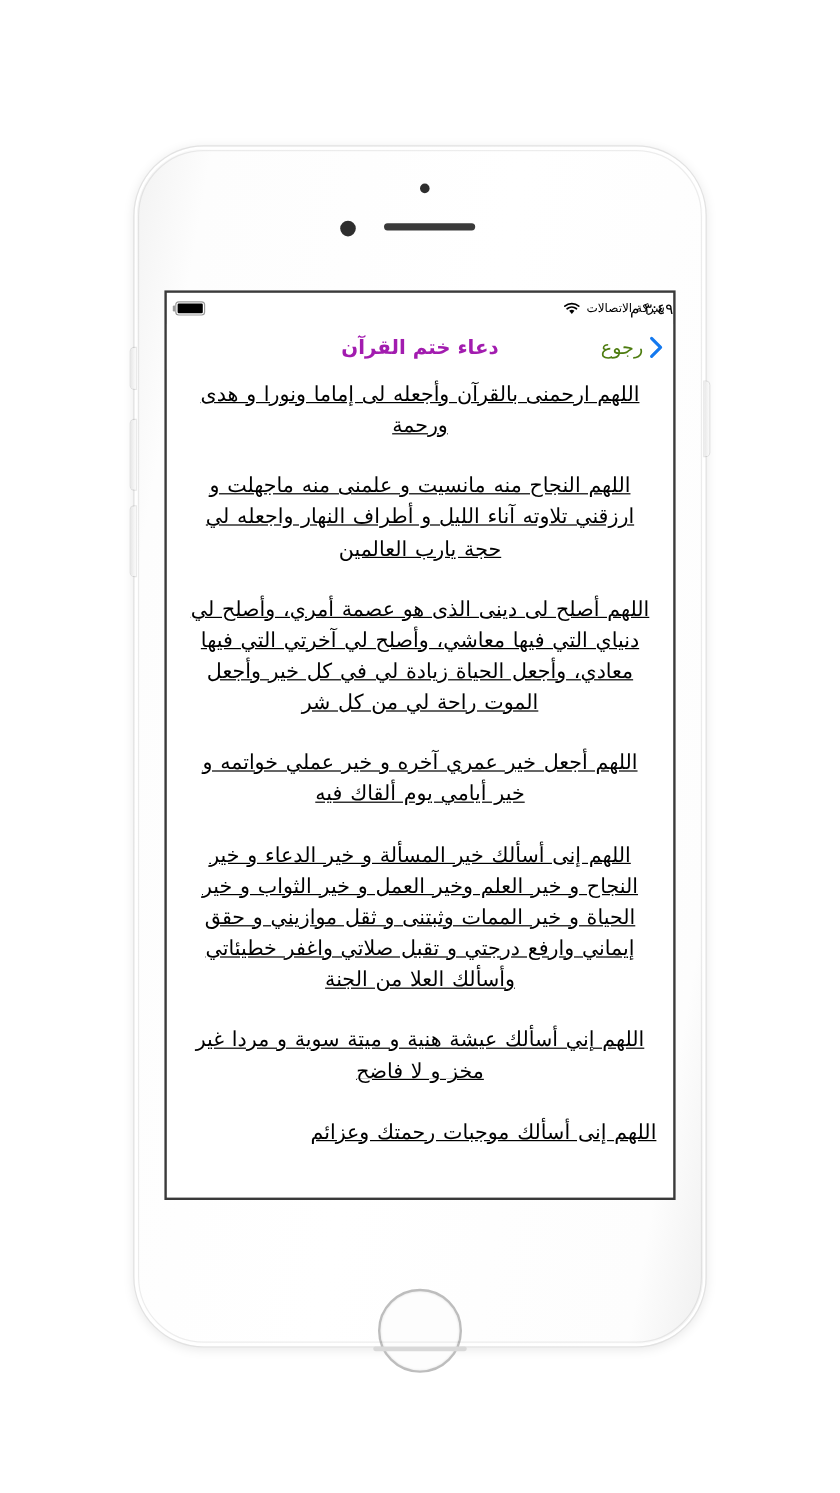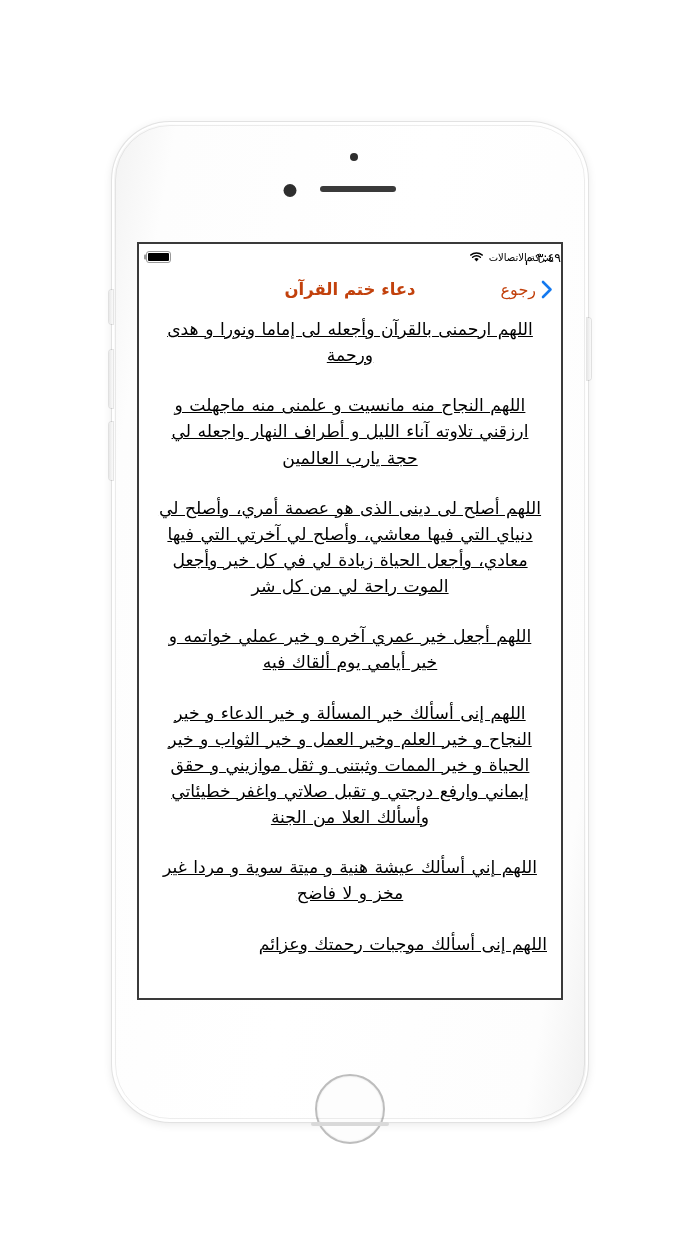--- a/index.html
+++ b/index.html
@@ -192,37 +192,37 @@
     align-items: center;
     direction: rtl;
     padding: 0 8px;
     position: relative;
     background: #ffffff;
   }
   .back-button {
     display: flex;
     align-items: center;
     gap: 4px;
-    color: #c2410c;
+    color: #4d7c0f;
     font-size: 16px;
     cursor: pointer;
     z-index: 2;
   }
   .chevron {
     display: block;
     width: 13px;
     height: 19px;
   }
   .nav-title {
     position: absolute;
     left: 0; right: 0;
     text-align: center;
     font-size: 16.5px;
     font-weight: bold;
-    color: #c2410c;
+    color: #a21caf;
     pointer-events: none;
   }
 
   
   .content {
     flex: 1 1 auto;
     direction: rtl;
     text-align: center;
     padding: 8px 14px 0 14px;
     overflow: hidden;

